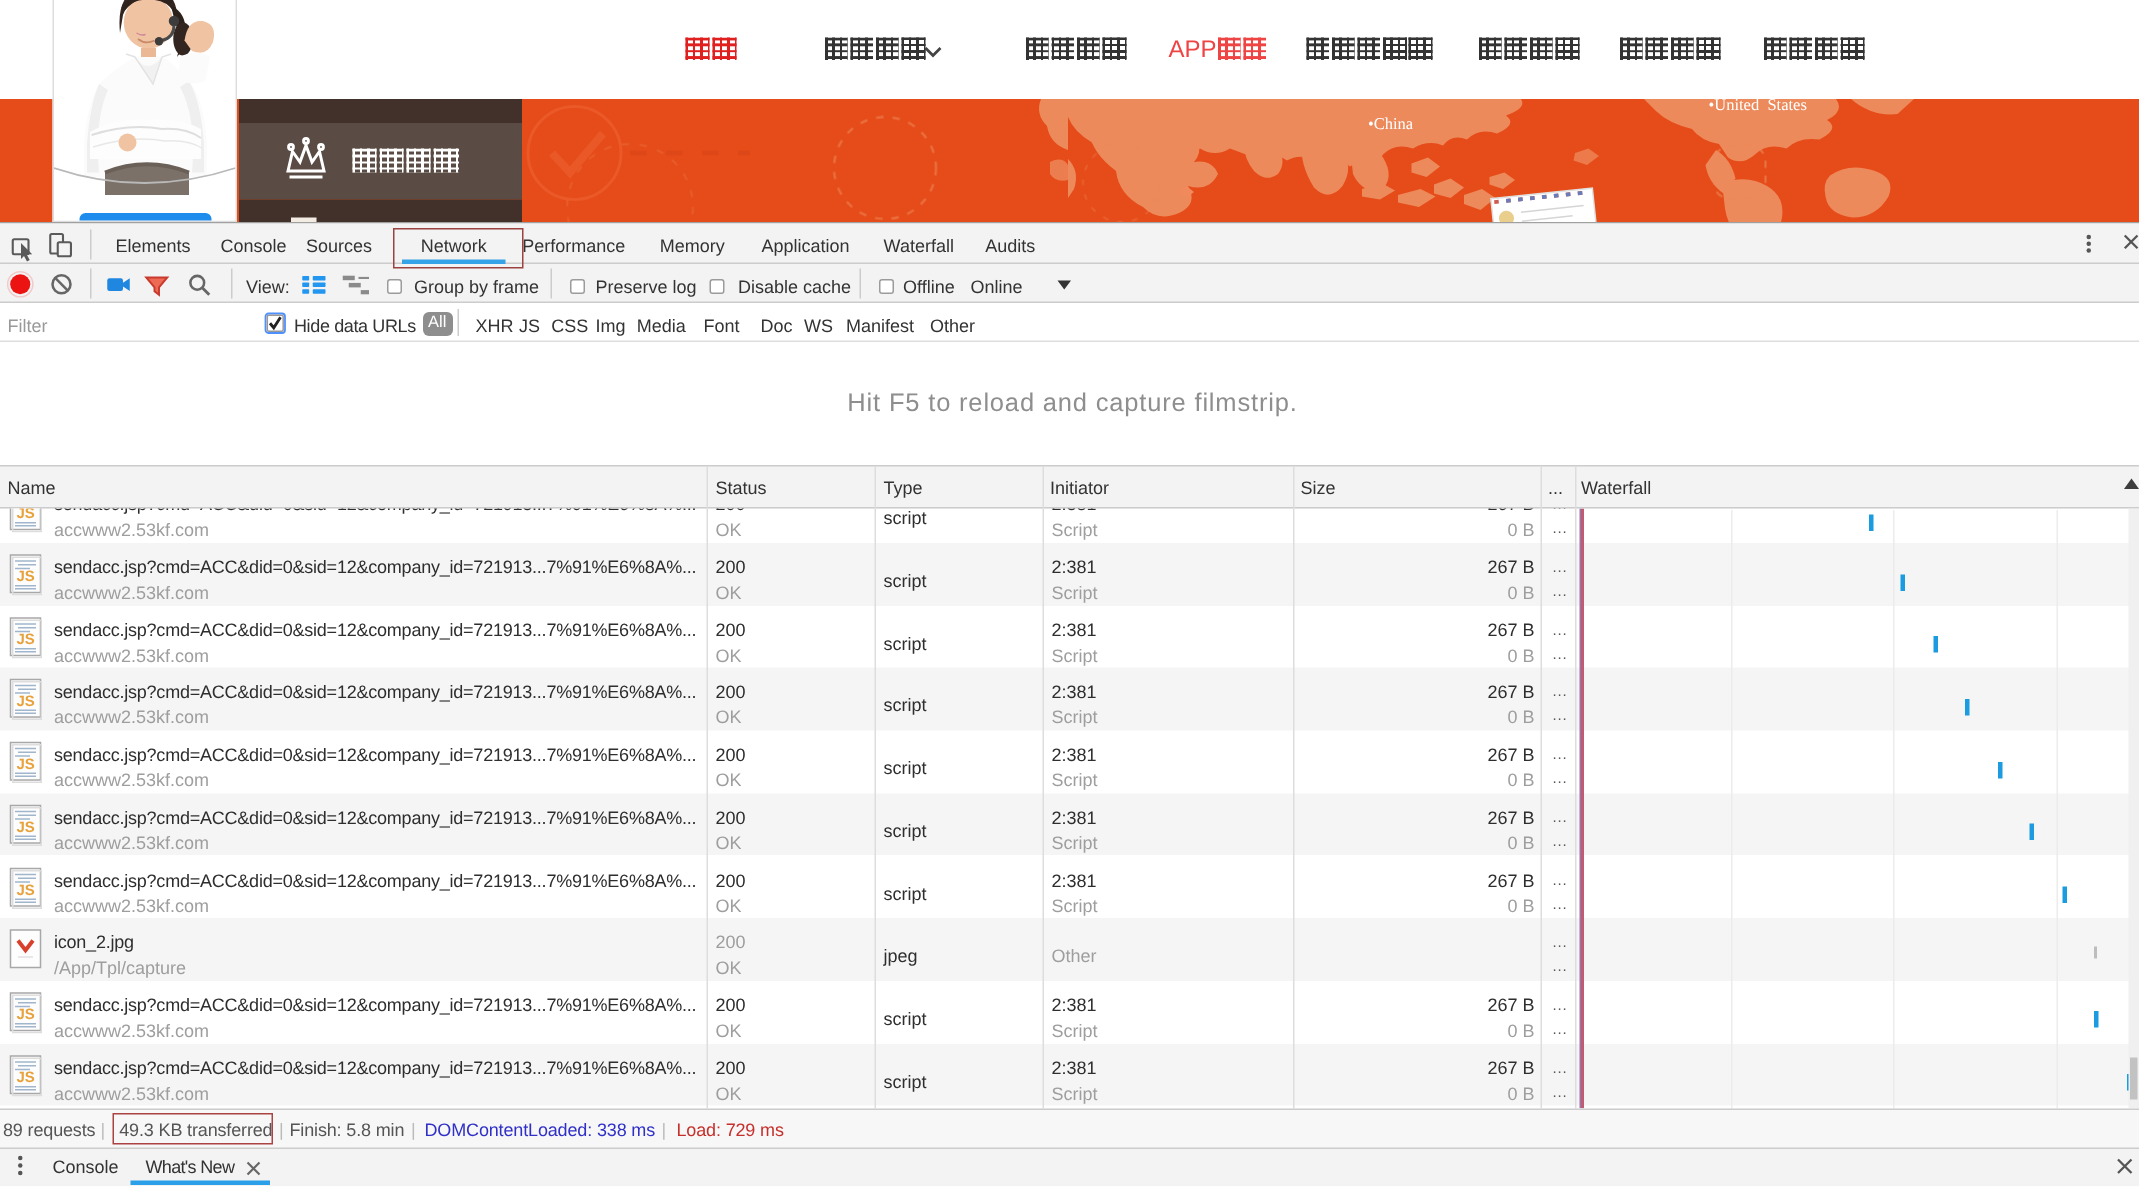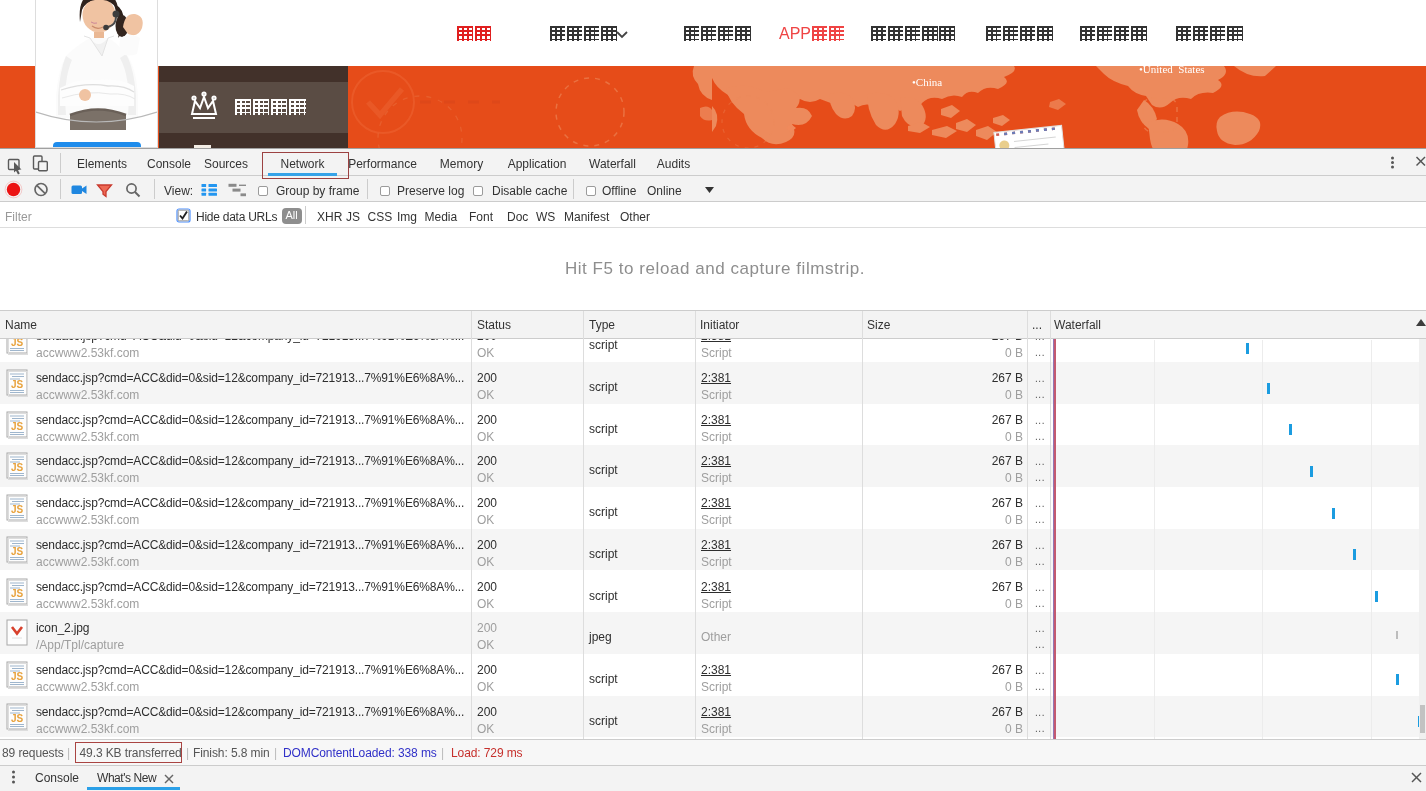--- a/index.html
+++ b/index.html
@@ -26,21 +26,21 @@
 .l1{height:17px;line-height:17px;white-space:nowrap}
 .l2{height:17px;line-height:16px;color:#9e9e9e;white-space:nowrap}
 .two{position:absolute;top:8px}
 .nm{left:36px;width:432px;overflow:hidden}
 .nm .l1{letter-spacing:-.15px}
 .st{left:477px}
 .ty{left:589px;top:8px;height:34px;line-height:34px;position:absolute}
 .ini{left:701px}
 .sz{left:862px;width:161px;text-align:right}
 .dots{left:1031px;width:18px;text-align:center;font-size:10px;color:#555;letter-spacing:.5px}
-.u{text-decoration:underline}
+.u{}
 .gray{color:#9e9e9e}
 .tick{position:absolute;width:3px;height:11px;background:#1b9ce0}
 .colsep{position:absolute;top:311px;width:1px;height:428px;background:#ddd}
 .grid{position:absolute;top:340px;width:1px;height:399px;background:#ececec}
 #summary span{position:absolute;top:746px;white-space:nowrap;font-size:12px;letter-spacing:-.1px;color:#555}
 .ssep{color:#bbb!important}
 </style></head>
 <body>
 <div id="app">
 <div id="band">

